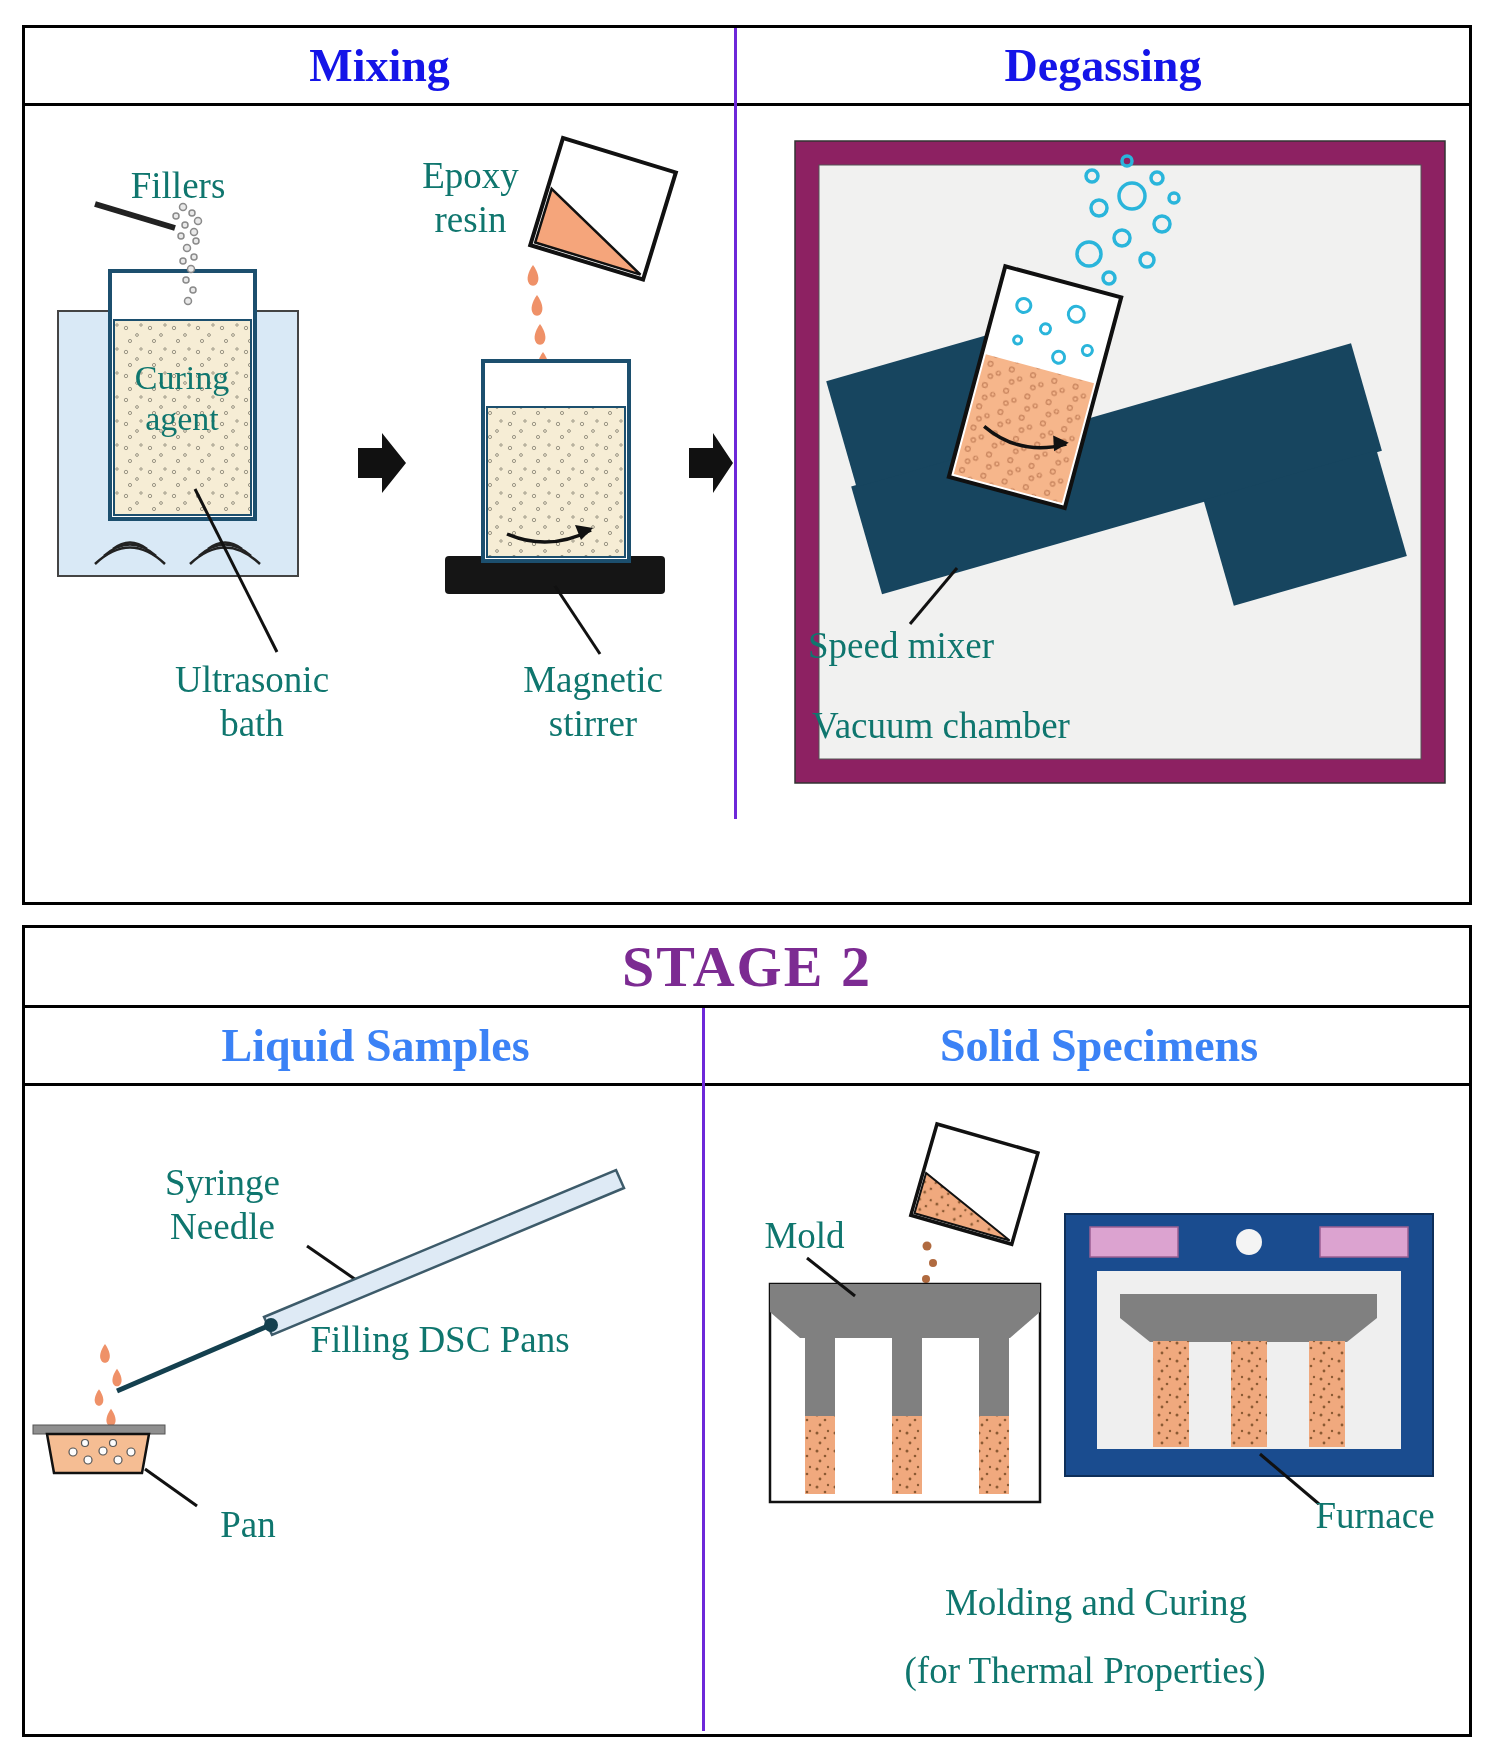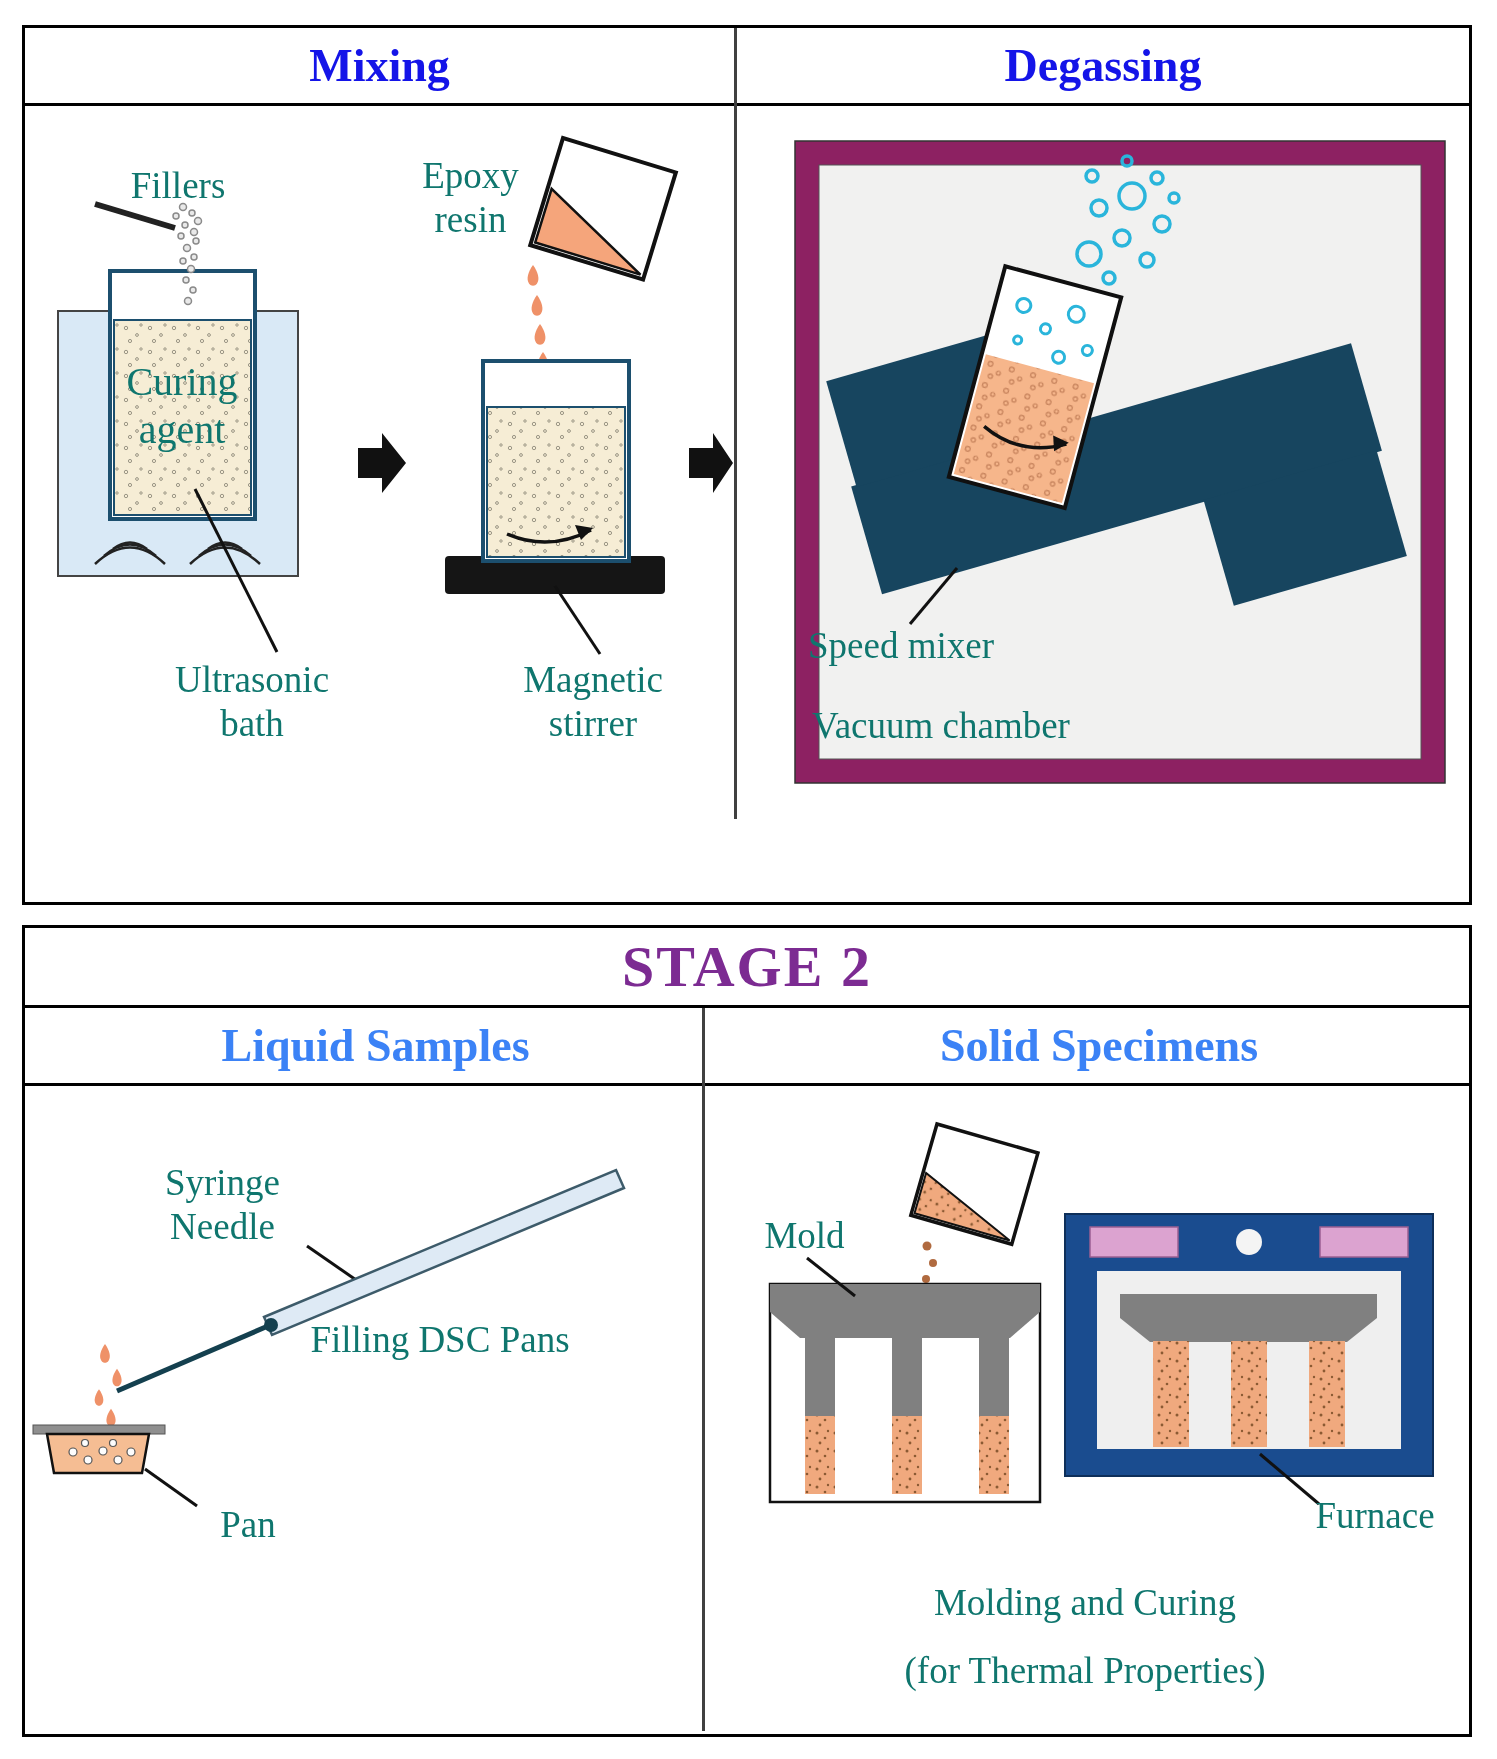--- a/index.html
+++ b/index.html
@@ -11,36 +11,36 @@
   .stage { position:absolute; left:22px; width:1450px; border:3px solid #000; background:#fff; }
   #stage1 { top:25px;  height:880px; }
   #stage2 { top:925px; height:812px; }
   .stage-title {
     height:80px; border-bottom:3px solid #000;
     display:flex; align-items:center; justify-content:center;
     font-size:58px; font-weight:bold; color:#7C2B92; letter-spacing:2px;
   }
   .cols { display:flex; height:calc(100% - 83px); }
   .col { position:relative; }
-  .col.left { border-right:3px solid #404040; }
+  .col.left { border-right:3px solid #6d28d9; }
   #stage1 .col.left  { width:712px; }
   #stage1 .col.right { width:732px; }
   #stage2 .col.left  { width:680px; }
   #stage2 .col.right { width:764px; }
   .col-header {
     height:78px; border-bottom:3px solid #000;
     display:flex; align-items:center; justify-content:center;
     font-size:46px; font-weight:bold;
   }
   .blue  { color:#1414E8; }
   .green { color:#3b82f6;padding-left:24px; }
   .col-body { position:relative; height:calc(100% - 81px); overflow:hidden; }
   .col-body > svg { position:absolute; left:0; top:0; }
   .lbl { position:absolute; font-size:37px; line-height:1.2; text-align:center; color:#0f766e; }
-  .lbl.small { font-size:40px; }
+  .lbl.small { font-size:34px; }
 </style>
 </head>
 <body>
 
 <div class="stage" id="stage1">
   <div class="cols">
 
     <div class="col left">
       <div class="col-header blue">Mixing</div>
       <div class="col-body">
@@ -287,18 +287,18 @@
             <polygon points="415,208 672,208 672,232 642,256 445,256 415,232" fill="#808080"></polygon>
             <rect x="448" y="255" width="36" height="106" fill="url(#posp4)"></rect>
             <rect x="526" y="255" width="36" height="106" fill="url(#posp4)"></rect>
             <rect x="604" y="255" width="36" height="106" fill="url(#posp4)"></rect>
           </g>
           <line x1="555" y1="368" x2="614" y2="418" stroke="#111" stroke-width="3"></line>
         </svg>
 
         <div class="lbl" style="left:42px; top:128px; width:115px;">Mold</div>
         <div class="lbl" style="left:585px; top:408px; width:170px;">Furnace</div>
-        <div class="lbl" style="left:140px; top:495px; width:480px;">Molding and Curing</div>
+        <div class="lbl" style="left:151px; top:495px; width:480px;">Molding and Curing</div>
         <div class="lbl" style="left:110px; top:563px; width:540px;">(for Thermal Properties)</div>
       </div>
     </div>
   </div>
 </div>
 
 </body></html>

